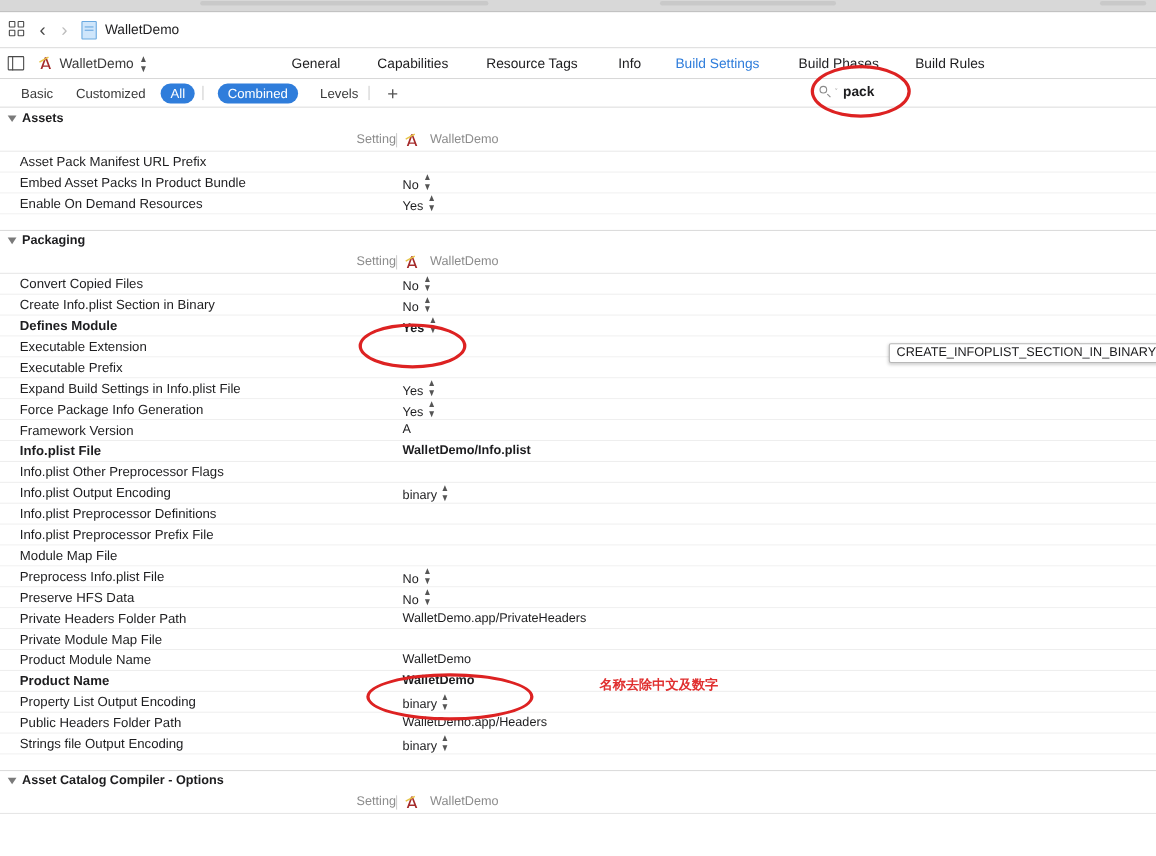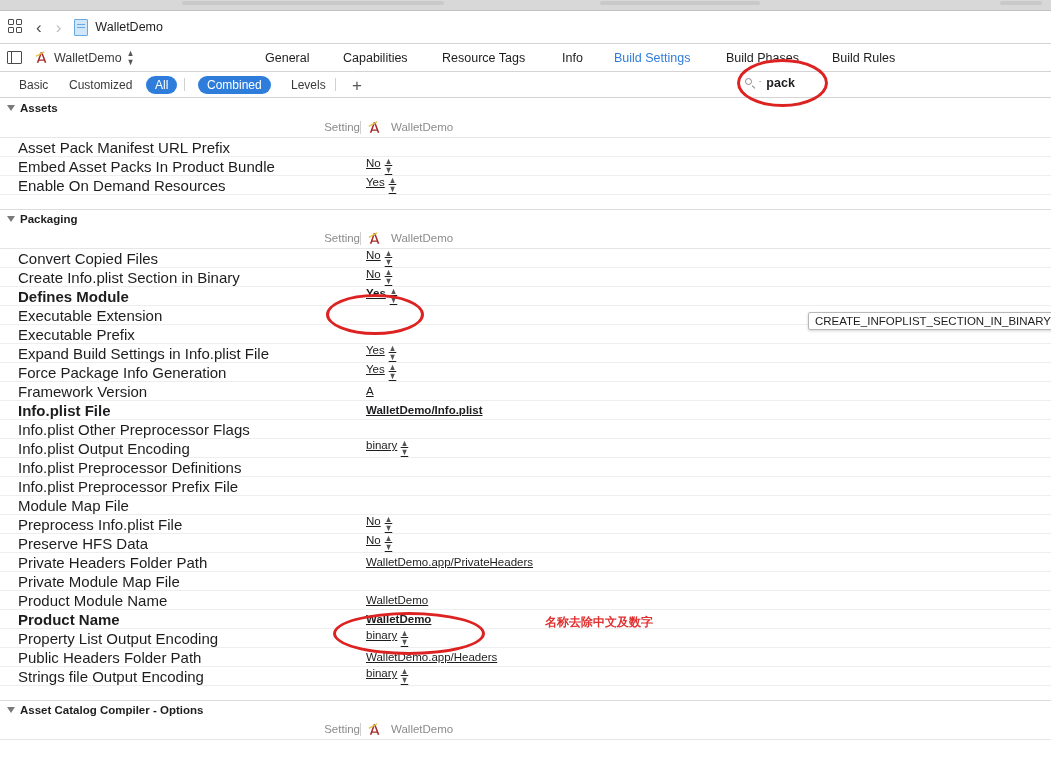--- a/index.html
+++ b/index.html
@@ -277,35 +277,34 @@
     display: flex;
     height: 18px;
     align-items: center;
     border-bottom: 1px solid #eeeeee;
     background: #ffffff;
   }
   .row .name {
     width: 360px;
     padding-left: 18px;
     box-sizing: border-box;
-    font-size: 15px;
+    font-size: 12px;
     color: #1d1d1f;
     white-space: nowrap;
     overflow: hidden;
   }
   .row .value {
     flex: 1;
     padding-left: 6px;
     font-size: 11.5px;
     color: #1d1d1f;
     display: flex;
-    align-items: flex-start;
+    align-items: flex-end;
     gap: 3px;
     white-space: nowrap;
-    text-decoration: underline;
   }
   .row.bold .name, .row.bold .value { font-weight: bold; }
   .spacer-row {
     height: 14px;
     background: #ffffff;
   }
 
   
   .anno-ellipse {
     position: absolute;

